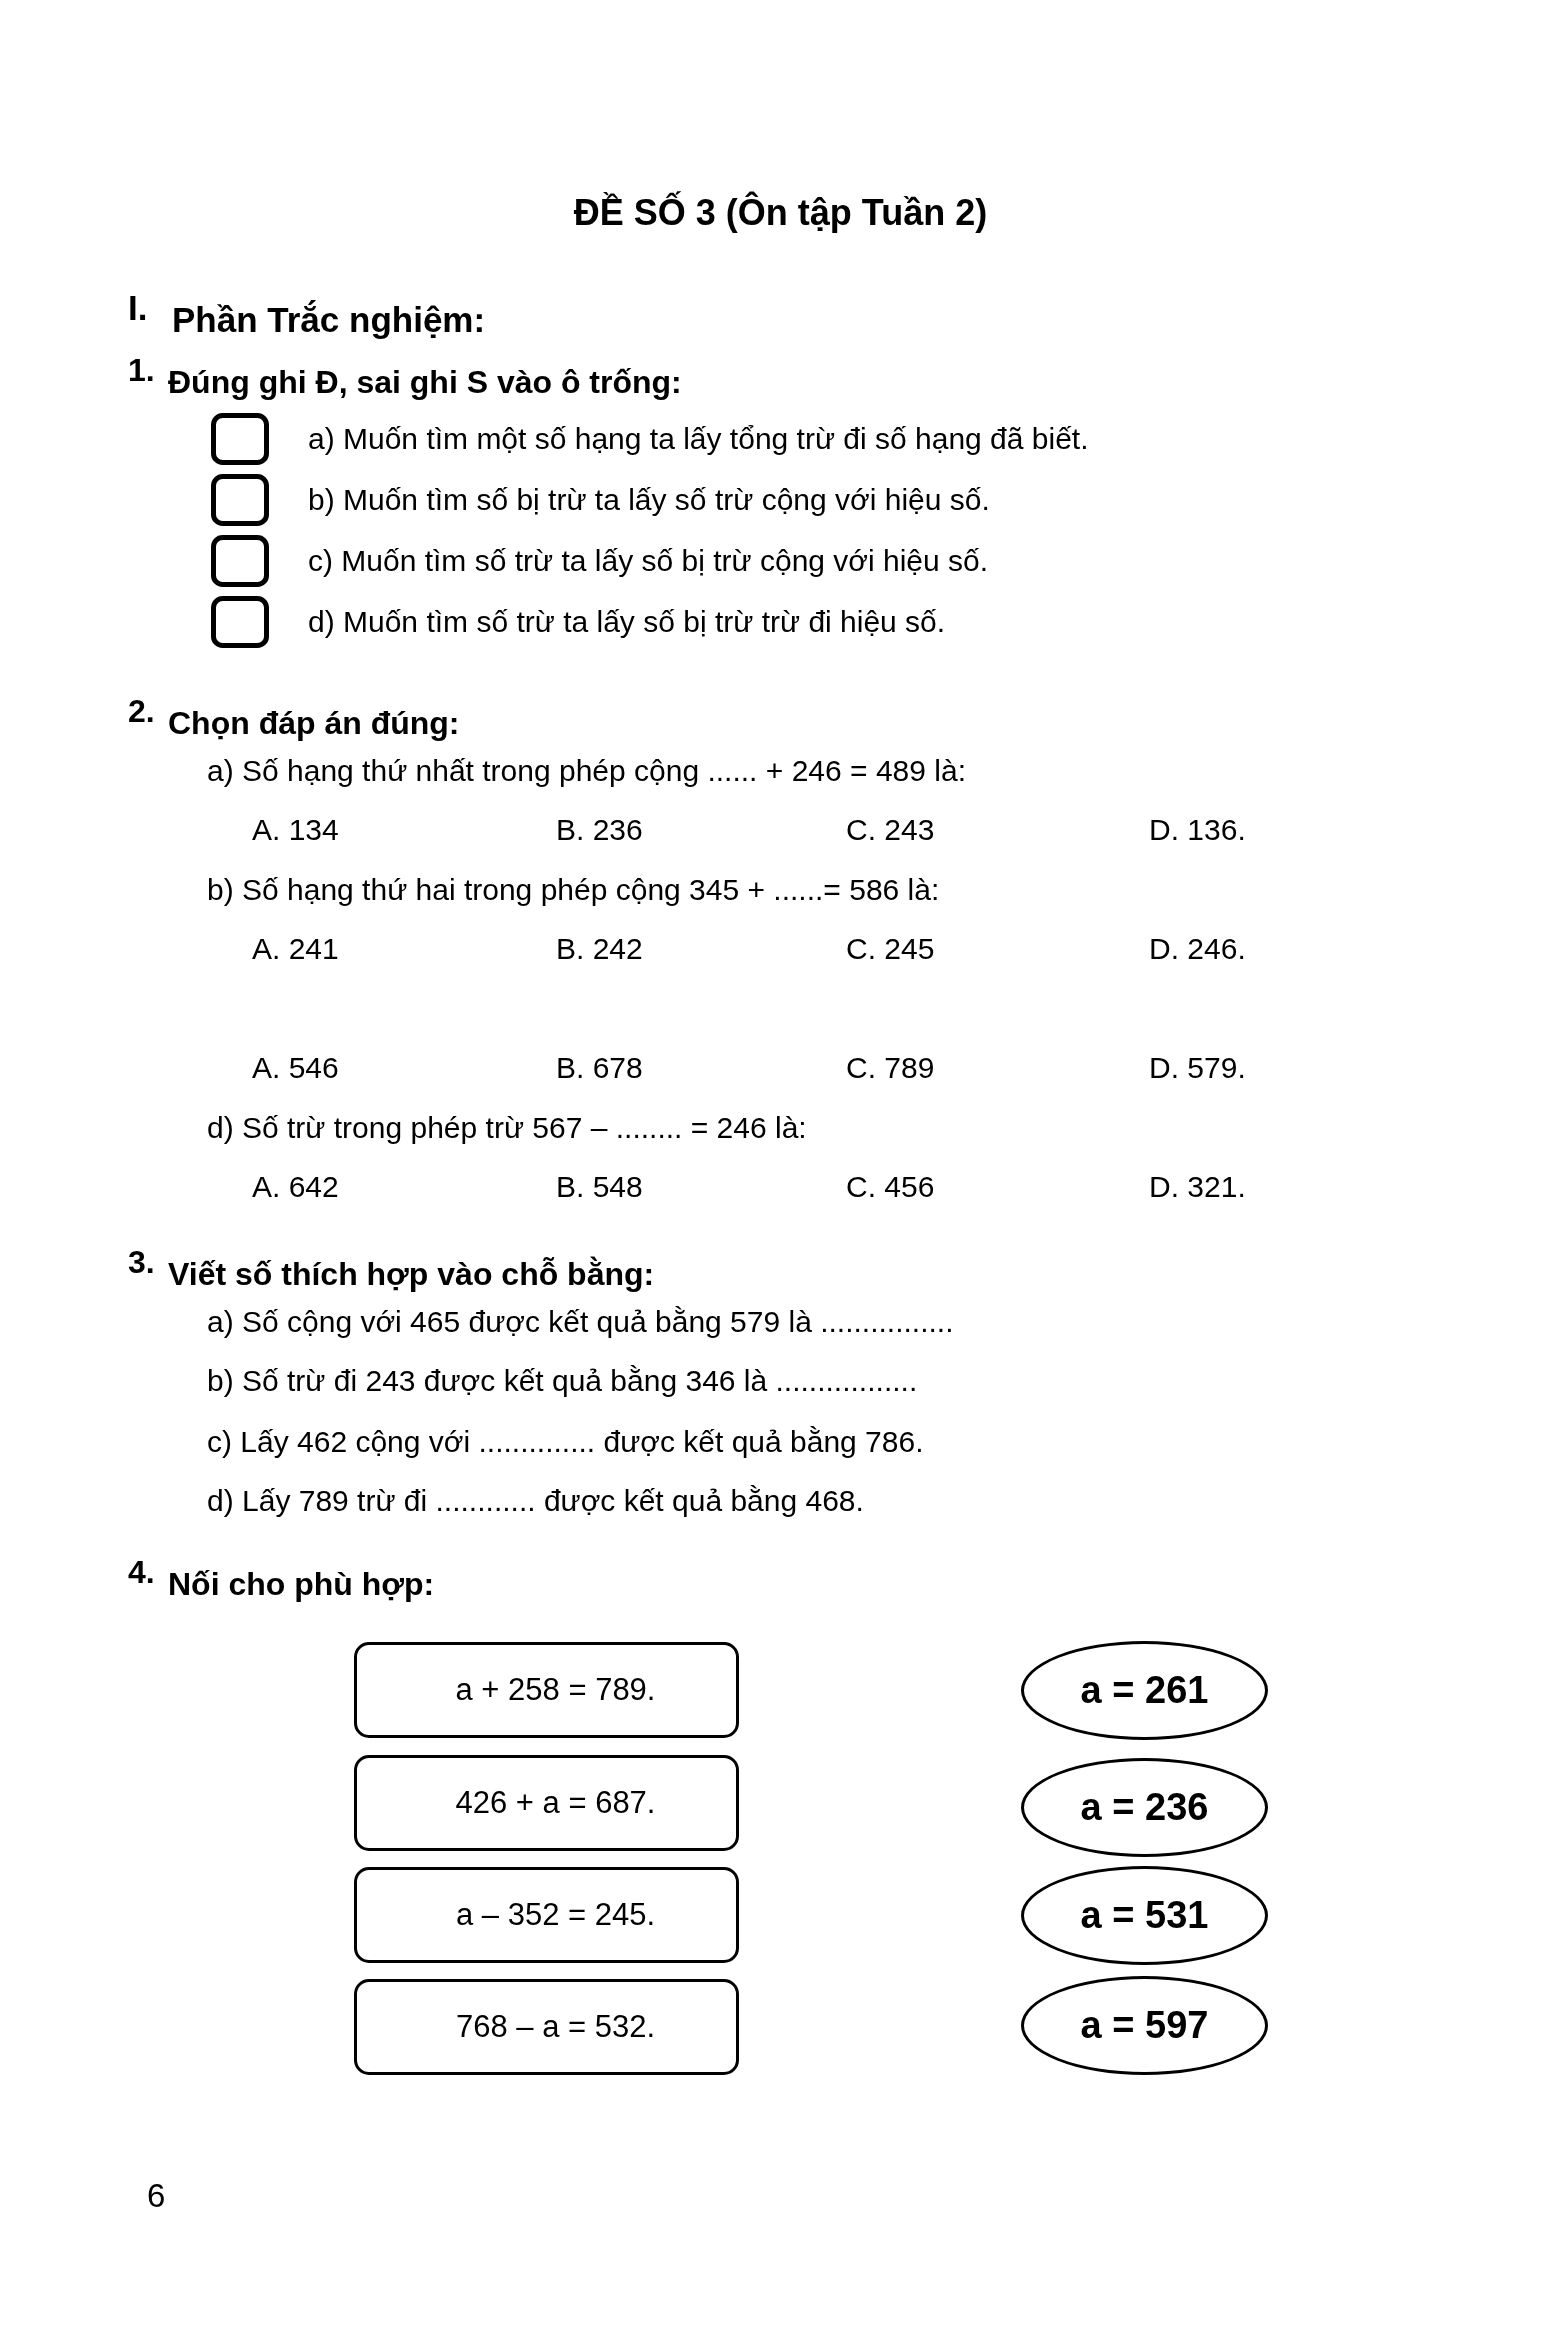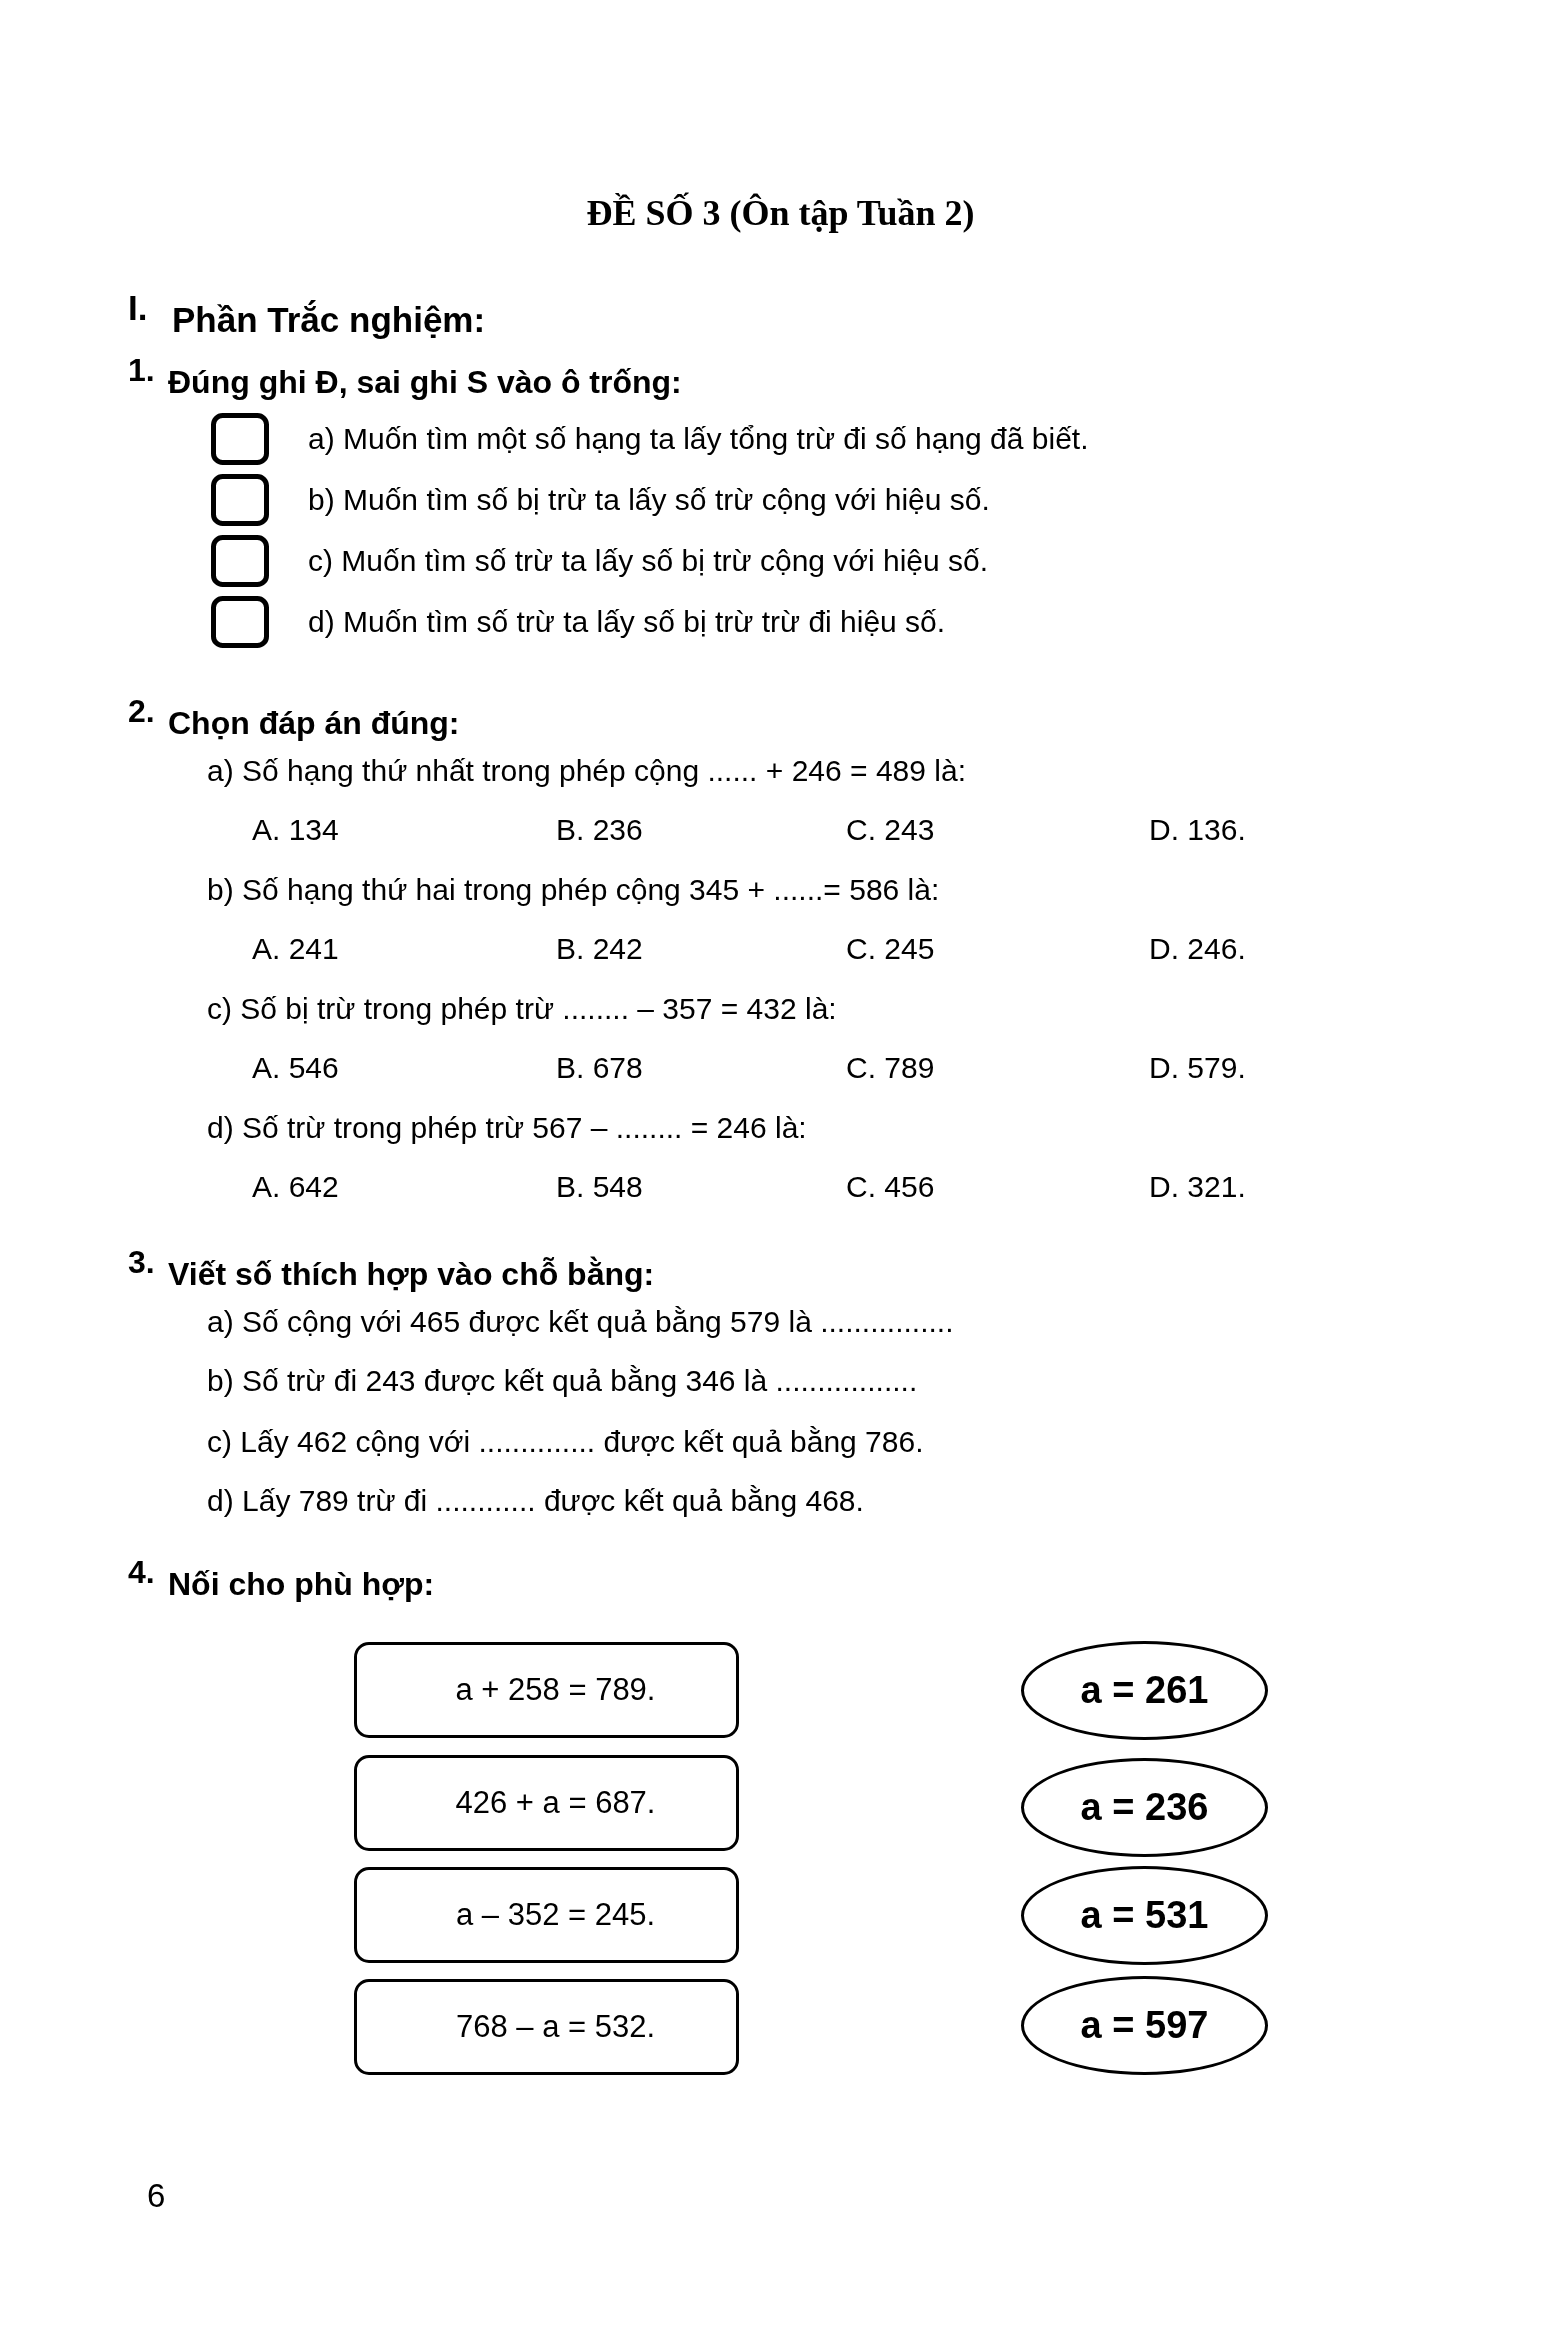--- a/index.html
+++ b/index.html
@@ -23,21 +23,20 @@
   }
   .title {
     position: absolute;
     top: 190px;
     left: 0;
     width: 100%;
     text-align: center;
     font-size: 36px;
     line-height: 46px;
     font-weight: 700;
-    font-family: Liberation Serif, serif;
   }
   .part-heading { font-size: 35px; line-height: 43px; height: 43px; font-weight: 700; }
   .q-heading { font-weight: 700; font-size: 32px; }
   .num { position: absolute; left: 128px; }
   .txt { position: absolute; left: 168px; margin-top: 12px; }
   .part-heading .txt { left: 172px; }
   .stem { position: absolute; left: 207px; }
   .tfbox {
     position: absolute;
     left: 211px;
@@ -146,23 +145,20 @@
   <div class="line" style="top:870px">
     <span class="stem">b) Số hạng thứ hai trong phép cộng 345 + ......= 586 là:</span>
   </div>
   <div class="line" style="top:929px">
     <span class="opt o1">A. 241</span>
     <span class="opt o2">B. 242</span>
     <span class="opt o3">C. 245</span>
     <span class="opt o4">D. 246.</span>
   </div>
 
-  <div class="line" style="top:989px">
-    <span class="stem">c) Số bị trừ trong phép trừ ........ – 357 = 432 là:</span>
-  </div>
   <div class="line" style="top:1048px">
     <span class="opt o1">A. 546</span>
     <span class="opt o2">B. 678</span>
     <span class="opt o3">C. 789</span>
     <span class="opt o4">D. 579.</span>
   </div>
 
   <div class="line" style="top:1108px">
     <span class="stem">d) Số trừ trong phép trừ 567 – ........ = 246 là:</span>
   </div>

